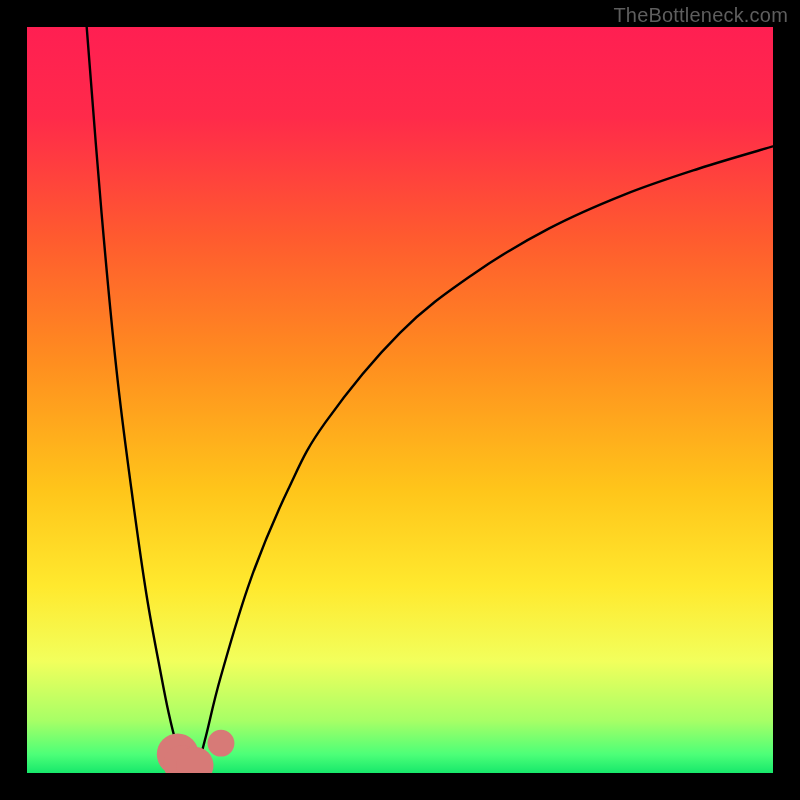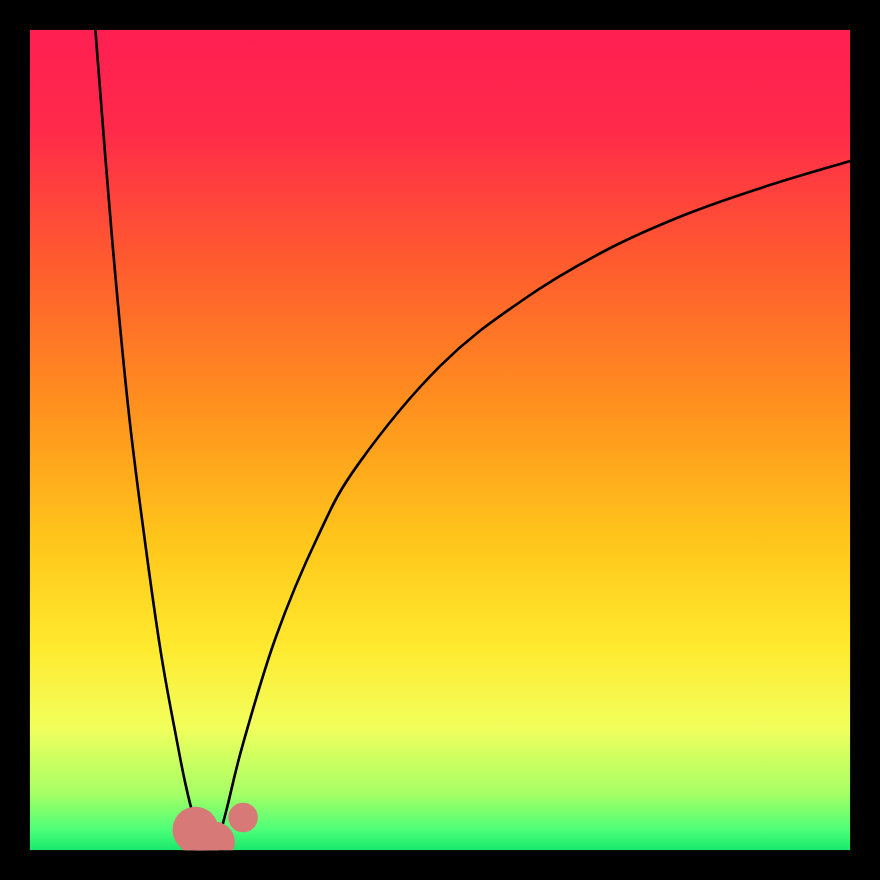--- a/index.html
+++ b/index.html
@@ -76,13 +76,14 @@
       <path id="curve-left" fill="none" stroke-width="2.4" stroke-linecap="round" stroke-linejoin="round" d="M 59.68 0 C 62.3656 33.57, 69.2288 124.7312, 74.60000000000001 186.5 C 79.97120000000001 248.2688, 84.1488 293.47639999999996, 89.52 343.15999999999997 C 94.8912 392.8436, 99.06880000000001 422.236, 104.44000000000001 462.52 C 109.81120000000001 502.804, 113.9888 533.39, 119.36 566.96 C 124.7312 600.5300000000001, 130.2516 627.5352, 134.28 649.02 C 138.3084 670.5047999999999, 139.05440000000002 674.2348000000001, 141.74 686.32 C 144.4256 698.4052, 146.51440000000002 707.4318, 149.20000000000002 716.16 C 151.8856 724.8882, 153.9744 729.4387999999999, 156.66 734.81 C 159.3456 740.1812, 162.7772 743.9858, 164.12 746" stroke="#000000"></path>
       <path id="curve-right" fill="none" stroke-width="2.4" stroke-linecap="round" stroke-linejoin="round" d="M 164.12 746 C 165.46280000000002 743.9858, 168.89440000000002 741.5239999999999, 171.58 734.81 C 174.2656 728.096, 175.0116 724.1422, 179.04 708.7 C 183.0684 693.2578000000001, 185.9032 677.2188, 193.96 649.02 C 202.01680000000002 620.8212, 211.7148 585.61, 223.79999999999998 552.04 C 235.88519999999997 518.4699999999999, 247.67199999999997 490.7188, 261.09999999999997 462.52 C 274.52799999999996 434.3212, 278.25800000000004 423.5788, 298.40000000000003 395.38 C 318.54200000000003 367.1812, 346.144 332.716, 373 305.86 C 399.856 279.004, 420.74399999999997 264.97919999999993, 447.59999999999997 246.17999999999995 C 474.45599999999996 227.38079999999994, 495.34399999999994 215.51939999999993, 522.1999999999999 201.41999999999996 C 549.0559999999999 187.32059999999998, 569.9440000000001 178.59240000000003, 596.8000000000001 167.85000000000002 C 623.6560000000001 157.10760000000002, 644.544 150.46820000000002, 671.4 141.74 C 698.256 133.0118, 732.572 123.38840000000002, 746 119.36000000000001" stroke="#000000"></path>
       <g id="markers">
           <circle cx="150.69199999999998" cy="727.35" r="20.887999999999998" fill="#d77a77"></circle>
           <circle cx="155.168" cy="737.048" r="18.650000000000002" fill="#d77a77"></circle>
           <circle cx="167.85" cy="738.54" r="18.650000000000002" fill="#d77a77"></circle>
           <circle cx="193.96" cy="716.16" r="13.428" fill="#d77a77"></circle>
         </g>
     </svg>
   </div>
+  <div class="watermark">TheBottleneck.com</div>
 </div>
 
 </body></html>

